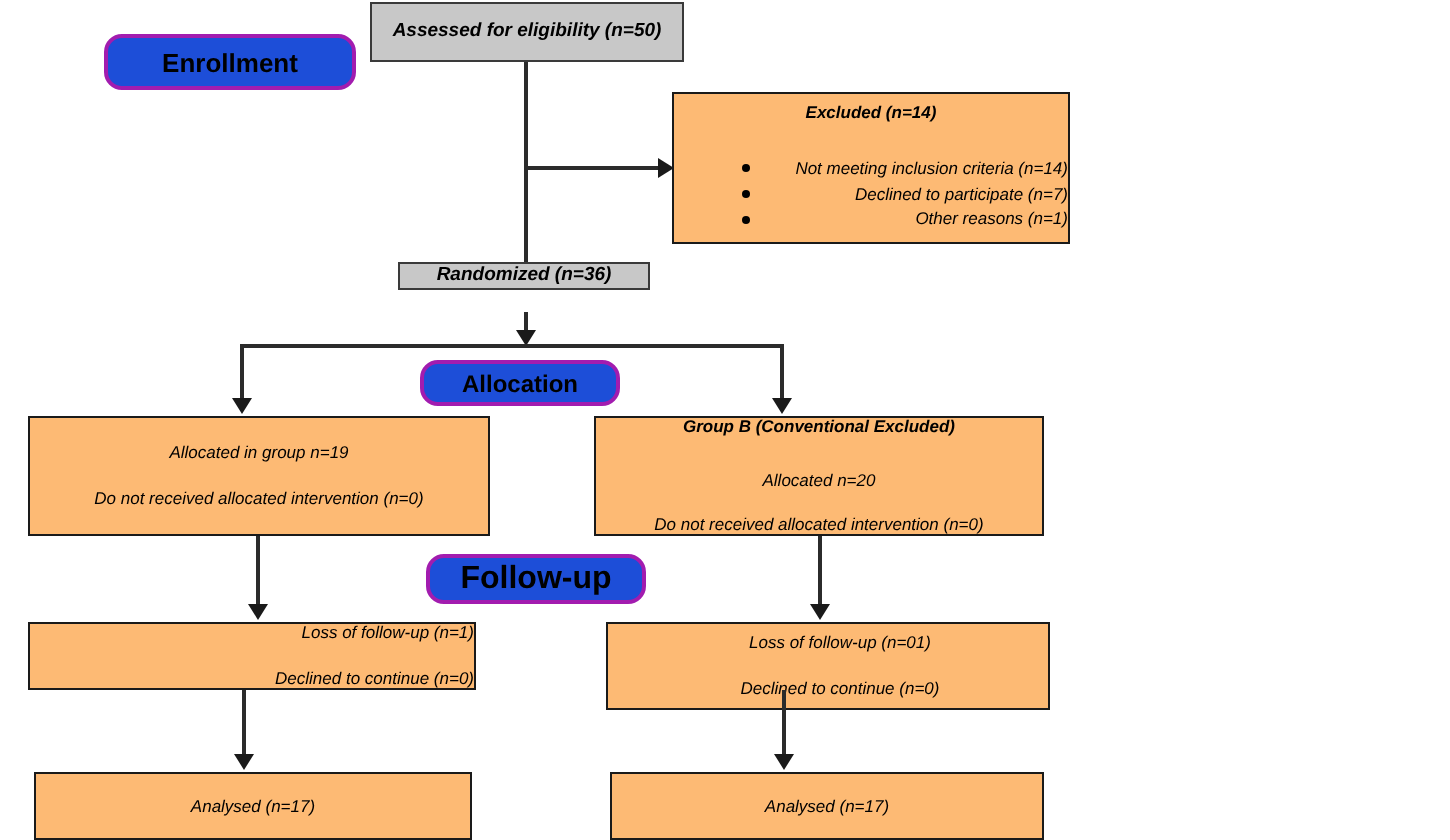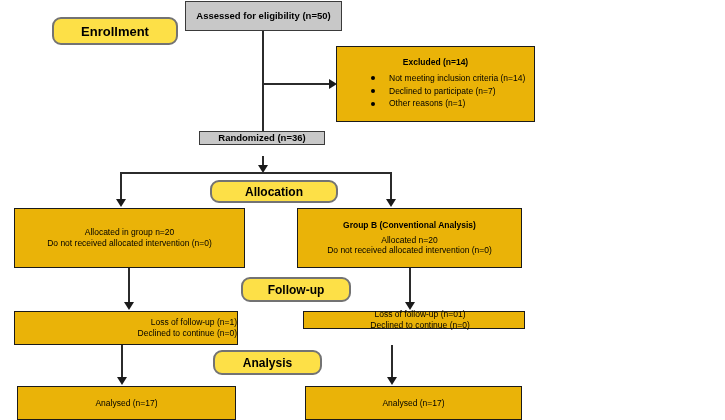--- a/index.html
+++ b/index.html
@@ -20,62 +20,64 @@
   .node {
     position: absolute;
     box-sizing: border-box;
     display: flex;
     flex-direction: column;
     justify-content: center;
     align-items: center;
     text-align: center;
     line-height: 1.28;
     color: #000000;
+    font-style: italic;
   }
   .node.grey {
     background: #c8c8c8;
     border: 1.5px solid #3a3a3a;
   }
   .node.white {
-    background: #eab308;
+    background: #fdba74;
     border: 1.5px solid #1a1a1a;
+    gap: 12px;
   }
   .node.leftalign {
     align-items: flex-end;
     text-align: left;
     padding-left: 8px;
   }
 
   
   .pill {
     position: absolute;
     box-sizing: border-box;
-    background: #fde047;
-    border: 2px solid #737373;
+    background: #1d4ed8;
+    border: 2px solid #a21caf;
     border-radius: 9px;
     display: flex;
     justify-content: center;
     align-items: center;
     font-weight: bold;
     color: #000000;
     z-index: 5;
   }
 
   .title-line {
     font-weight: bold;
   }
   .sub-line { font-weight: normal; }
 
   
   .bullets {
     list-style: none;
     margin: 0;
     padding: 0 0 0 30px;
     align-self: stretch;
-    text-align: left;
+    text-align: right;
   }
   .bullets li {
     position: relative;
     margin: 2px 0;
     padding-left: 22px;
     white-space: nowrap;
   }
   .bullets li::before {
     content: "";
     position: absolute;
@@ -149,62 +151,59 @@
 
   <div class="vline" style="left:262px; top:156px; height:12px;"></div>
   <div class="arrow-down" style="left:258px; top:165px;"></div>
 
   <div class="hline" style="left:120px; top:172px; width:272px;"></div>
   <div class="vline" style="left:120px; top:172px; height:30px;"></div>
   <div class="arrow-down" style="left:116px; top:199px;"></div>
   <div class="vline" style="left:390px; top:172px; height:30px;"></div>
   <div class="arrow-down" style="left:386px; top:199px;"></div>
 
-  <div class="pill" style="left:210px; top:180px; width:128px; height:23px; font-size:12px;">
+  <div class="pill" style="left:210px; top:180px; width:100px; height:23px; font-size:12px;">
     <span>Allocation</span>
   </div>
 
   <div class="node white" style="left:14px; top:208px; width:231px; height:60px; font-size:8.5px;">
-    <div class="sub-line">Allocated in group n=20</div>
+    <div class="sub-line">Allocated in group n=19</div>
     <div class="sub-line">Do not received allocated intervention (n=0)</div>
   </div>
 
   <div class="node white" style="left:297px; top:208px; width:225px; height:60px; font-size:8.5px;">
-    <div class="title-line" style="margin-bottom:4px;">Group B (Conventional Analysis)</div>
+    <div class="title-line" style="margin-bottom:4px;">Group B (Conventional Excluded)</div>
     <div class="sub-line">Allocated n=20</div>
     <div class="sub-line">Do not received allocated intervention (n=0)</div>
   </div>
 
   <div class="vline" style="left:128px; top:268px; height:36px;"></div>
   <div class="arrow-down" style="left:124px; top:302px;"></div>
   <div class="vline" style="left:409px; top:268px; height:36px;"></div>
   <div class="arrow-down" style="left:405px; top:302px;"></div>
 
-  <div class="pill" style="left:213px; top:277px; width:110px; height:25px; font-size:12px;margin-left:28px;">
+  <div class="pill" style="left:213px; top:277px; width:110px; height:25px; font-size:16px;">
     <span>Follow-up</span>
   </div>
 
   <div class="node white leftalign" style="left:14px; top:311px; width:224px; height:34px; font-size:8.5px;">
     <div class="sub-line">Loss of follow-up (n=1)</div>
     <div class="sub-line">Declined to continue (n=0)</div>
   </div>
 
-  <div class="node white" style="left:303px; top:311px; width:222px; height:18px; font-size:8.5px;padding-left:12px;">
+  <div class="node white" style="left:303px; top:311px; width:222px; height:44px; font-size:8.5px;padding-left:12px;">
     <div class="sub-line">Loss of follow-up (n=01)</div>
     <div class="sub-line">Declined to continue (n=0)</div>
   </div>
 
   <div class="vline" style="left:121px; top:345px; height:34px;"></div>
   <div class="arrow-down" style="left:117px; top:377px;"></div>
   <div class="vline" style="left:391px; top:345px; height:34px;"></div>
   <div class="arrow-down" style="left:387px; top:377px;"></div>
 
-  <div class="pill" style="left:213px; top:350px; width:109px; height:25px; font-size:12px;">
-    <span>Analysis</span>
-  </div>
 
   <div class="node white" style="left:17px; top:386px; width:219px; height:34px; font-size:8.5px;">
     <span class="sub-line">Analysed (n=17)</span>
   </div>
 
   <div class="node white" style="left:305px; top:386px; width:217px; height:34px; font-size:8.5px;">
     <span class="sub-line">Analysed (n=17)</span>
   </div>
 
 </div>

